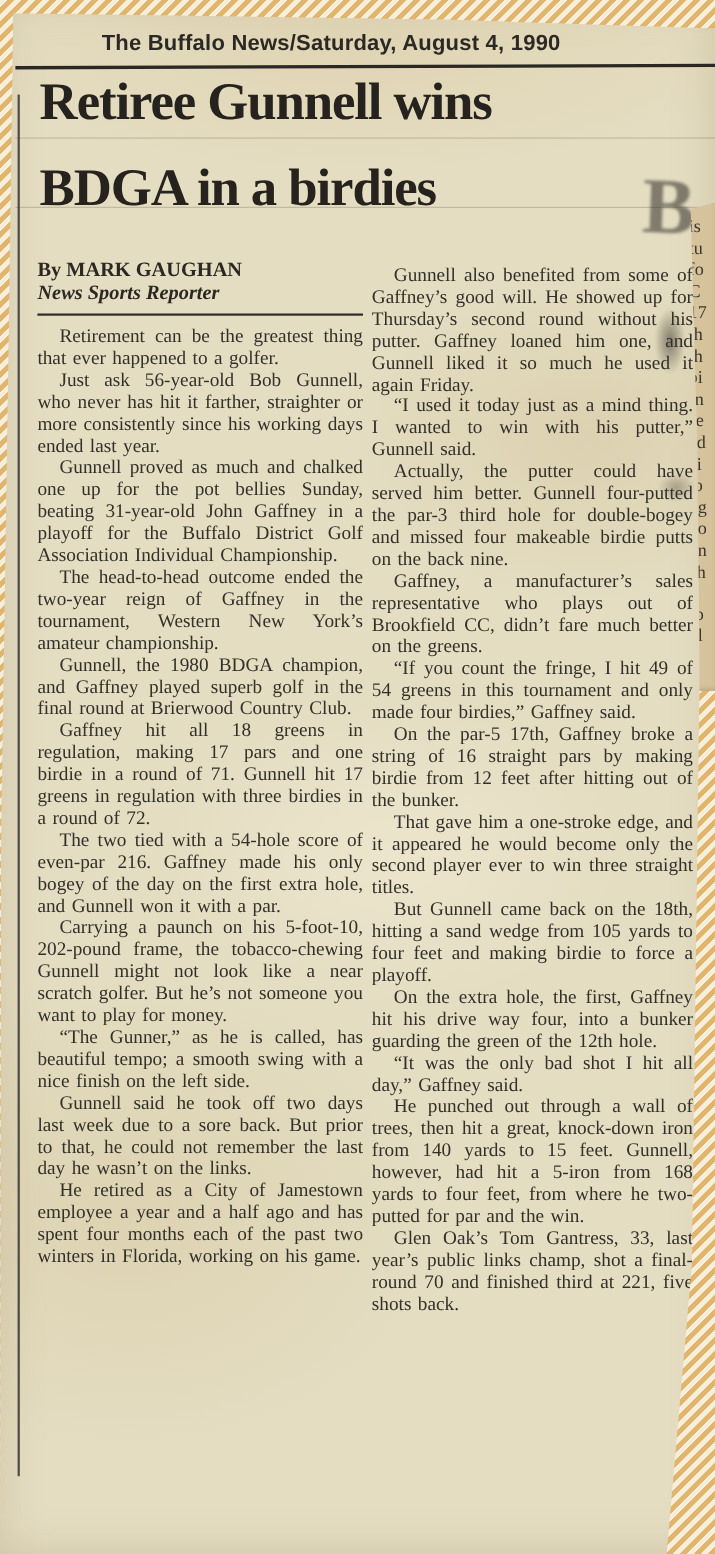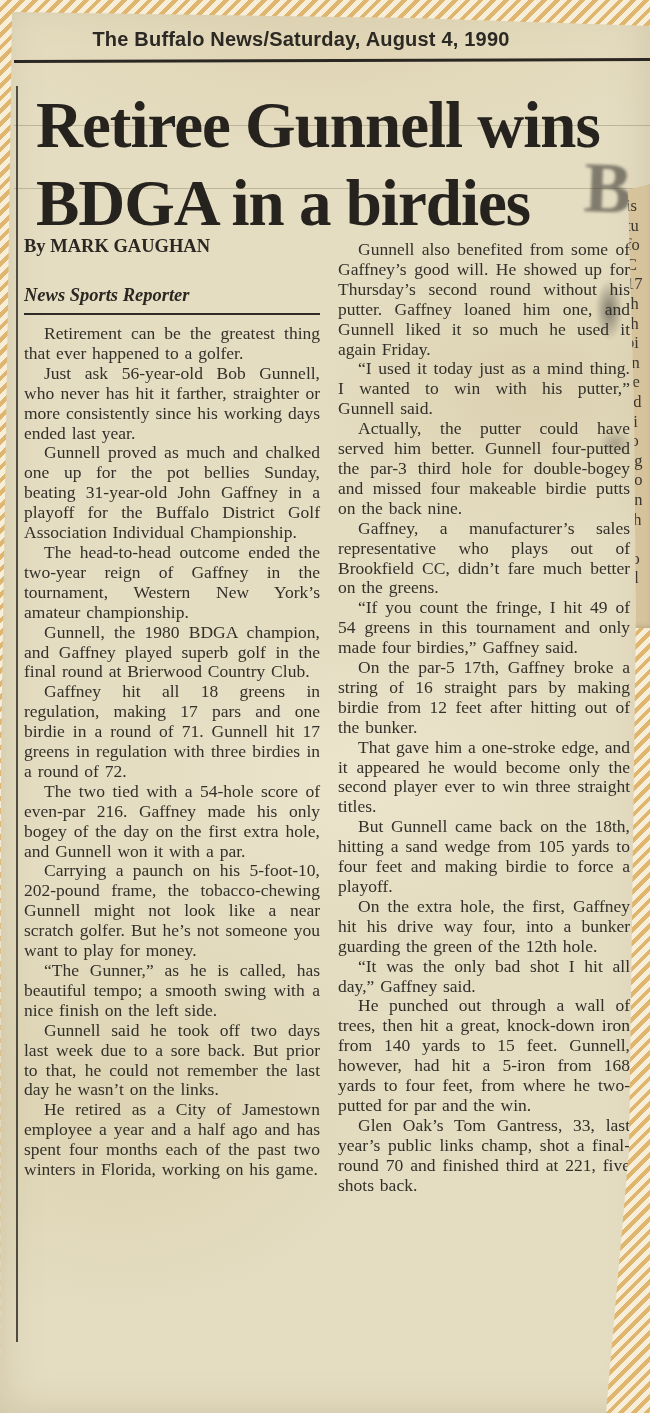--- a/index.html
+++ b/index.html
@@ -29,30 +29,30 @@
     box-shadow:inset 0 0 40px rgba(140,120,80,.25);}
 
   .masthead{position:absolute;top:28px;left:0;width:650px;box-sizing:border-box;padding-right:48px;
     text-align:center;font-family:"Liberation Sans",sans-serif;font-weight:bold;
     font-size:20px;letter-spacing:.2px;color:#2c2924;}
   .masthead-rule{position:absolute;top:59px;left:14px;right:0;height:3px;background:#2b2824;
     transform:rotate(-0.2deg);}
 
   .left-vrule{position:absolute;left:16px;top:86px;width:2px;height:1256px;background:#36322b;opacity:.85;}
 
-  .headline{position:absolute;top:86px;left:36px;margin:0;white-space:nowrap;
-    font-family:"Liberation Serif",serif;font-weight:bold;font-size:65px;line-height:78px;
+  .headline{position:absolute;top:54px;left:36px;margin:0;white-space:nowrap;
+    font-family:"Liberation Serif",serif;font-weight:bold;font-size:48px;line-height:78px;
     letter-spacing:-1px;color:#26231f;}
 
   .col{position:absolute;color:#302c25;}
-  .col-left{left:24px;top:236px;width:296px;}
+  .col-left{left:34px;top:236px;width:296px;}
   .col-right{left:338px;top:240px;width:292px;}
 
   .byline{font-size:18.5px;font-weight:bold;color:#2b2722;}
-  .byline-title{font-size:18.5px;font-weight:bold;font-style:italic;color:#2b2722;margin-top:28px;}
+  .byline-title{font-size:18.5px;font-weight:bold;font-style:italic;color:#2b2722;}
   .byline-rule{margin-top:7px;margin-bottom:9px;height:2px;background:#2e2b26;}
 
   .paras p{margin:0;font-size:17.5px;line-height:19.9px;text-align:justify;
     text-indent:20px;word-spacing:1.5px;color:#33302a;}
 
   .crease{position:absolute;left:14px;right:0;height:1px;background:rgba(110,100,75,.32);}
   .crease-1{top:125px;}
   .crease-2{top:188px;}
 
   .smudge-b{position:absolute;left:584px;top:148px;font-family:"Liberation Serif",serif;

